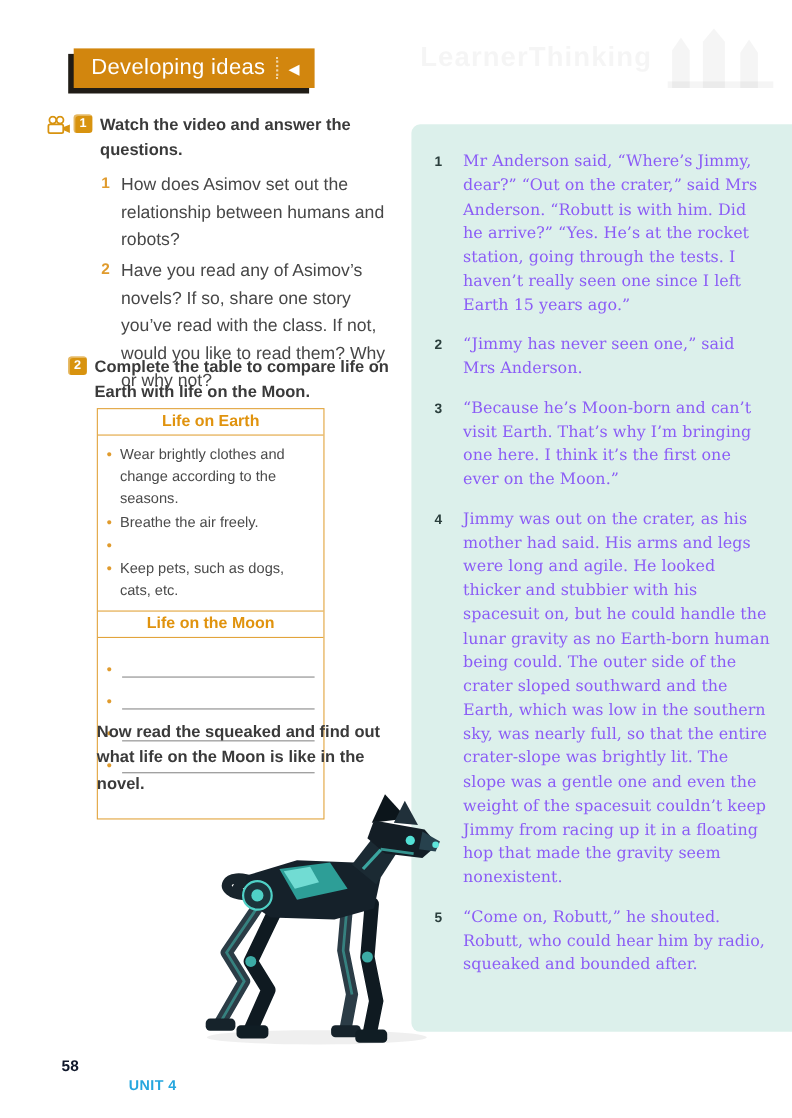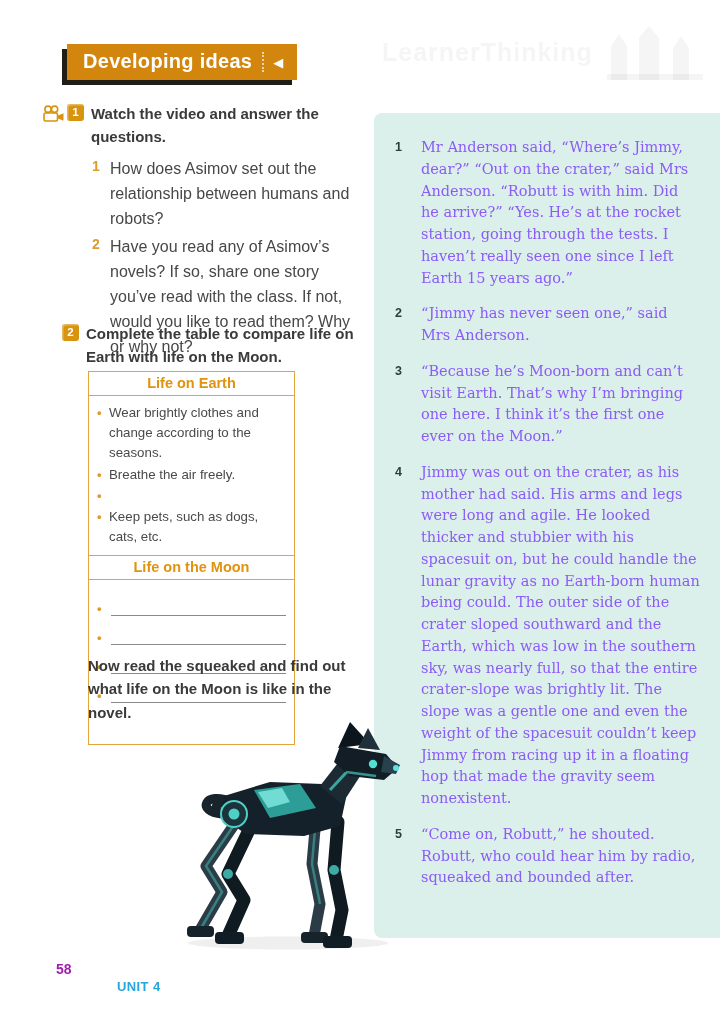--- a/index.html
+++ b/index.html
@@ -8,21 +8,21 @@
   .page { position:relative; width:720px; height:1016px; background:#ffffff; overflow:hidden; }
 
   
   .watermark { position:absolute; top:22px; left:382px; width:320px; height:60px; display:flex; align-items:center; gap:10px; }
   .wm-text { font-weight:bold; font-size:25px; letter-spacing:1px; color:rgba(130,130,130,0.08); white-space:nowrap; }
   .wm-logo { flex:0 0 auto; }
 
   
   .title-box { position:absolute; left:67px; top:44px; background:#d2860e; color:#ffffff;
     padding:6px 14px 7px 16px; box-shadow:-5px 5px 0 #201c16; display:flex; align-items:center; }
-  .title-box .t-label { font-size:20px; font-weight:bold; letter-spacing:0.3px; }
+  .title-box .t-label { font-size:20px; font-weight:normal; letter-spacing:0.3px; }
   .title-box .t-sep { width:0; height:20px; border-left:2px dotted rgba(255,255,255,0.65); margin:0 9px 0 10px; }
   .title-box .t-arrow { font-size:13px; line-height:1; padding-top:1px; }
 
   
   .ex { position:absolute; left:42px; width:322px; }
   .ex1 { top:103px; }
   .ex2 { top:323px; }
   .ex-head { display:flex; align-items:flex-start; }
   .cam { margin:2px 3px 0 0; flex:0 0 auto; }
   .badge { flex:0 0 auto; width:17px; height:17px; margin:1px 7px 0 0; background:#d8930f; color:#ffffff;
@@ -58,21 +58,21 @@
   .para { display:flex; margin-bottom:14px; }
   .p-num { flex:0 0 17px; margin-right:9px; font-size:12.5px; font-weight:bold; color:#2b3f3d;
     padding-top:3px; text-align:left; }
   .p-text { font-family:"DejaVu Serif","Liberation Serif",serif; font-size:14.5px; line-height:1.5;
     color:#8b5cf6; width:286px; }
 
   
   .robot { position:absolute; left:170px; top:706px; }
 
   
-  .footer-page { position:absolute; left:56px; top:961px; font-size:14px; font-weight:bold; color:#a21caf; }
+  .footer-page { position:absolute; left:56px; top:961px; font-size:14px; font-weight:bold; color:#0f172a; }
   .footer-unit { position:absolute; left:117px; top:962px; font-size:13px; font-weight:bold;
     color:#25a6de; letter-spacing:0.4px;margin-top:17px; }
 </style>
 </head>
 <body>
 
 <div class="page">
 
   <div class="watermark">
     <span class="wm-text">LearnerThinking</span>

